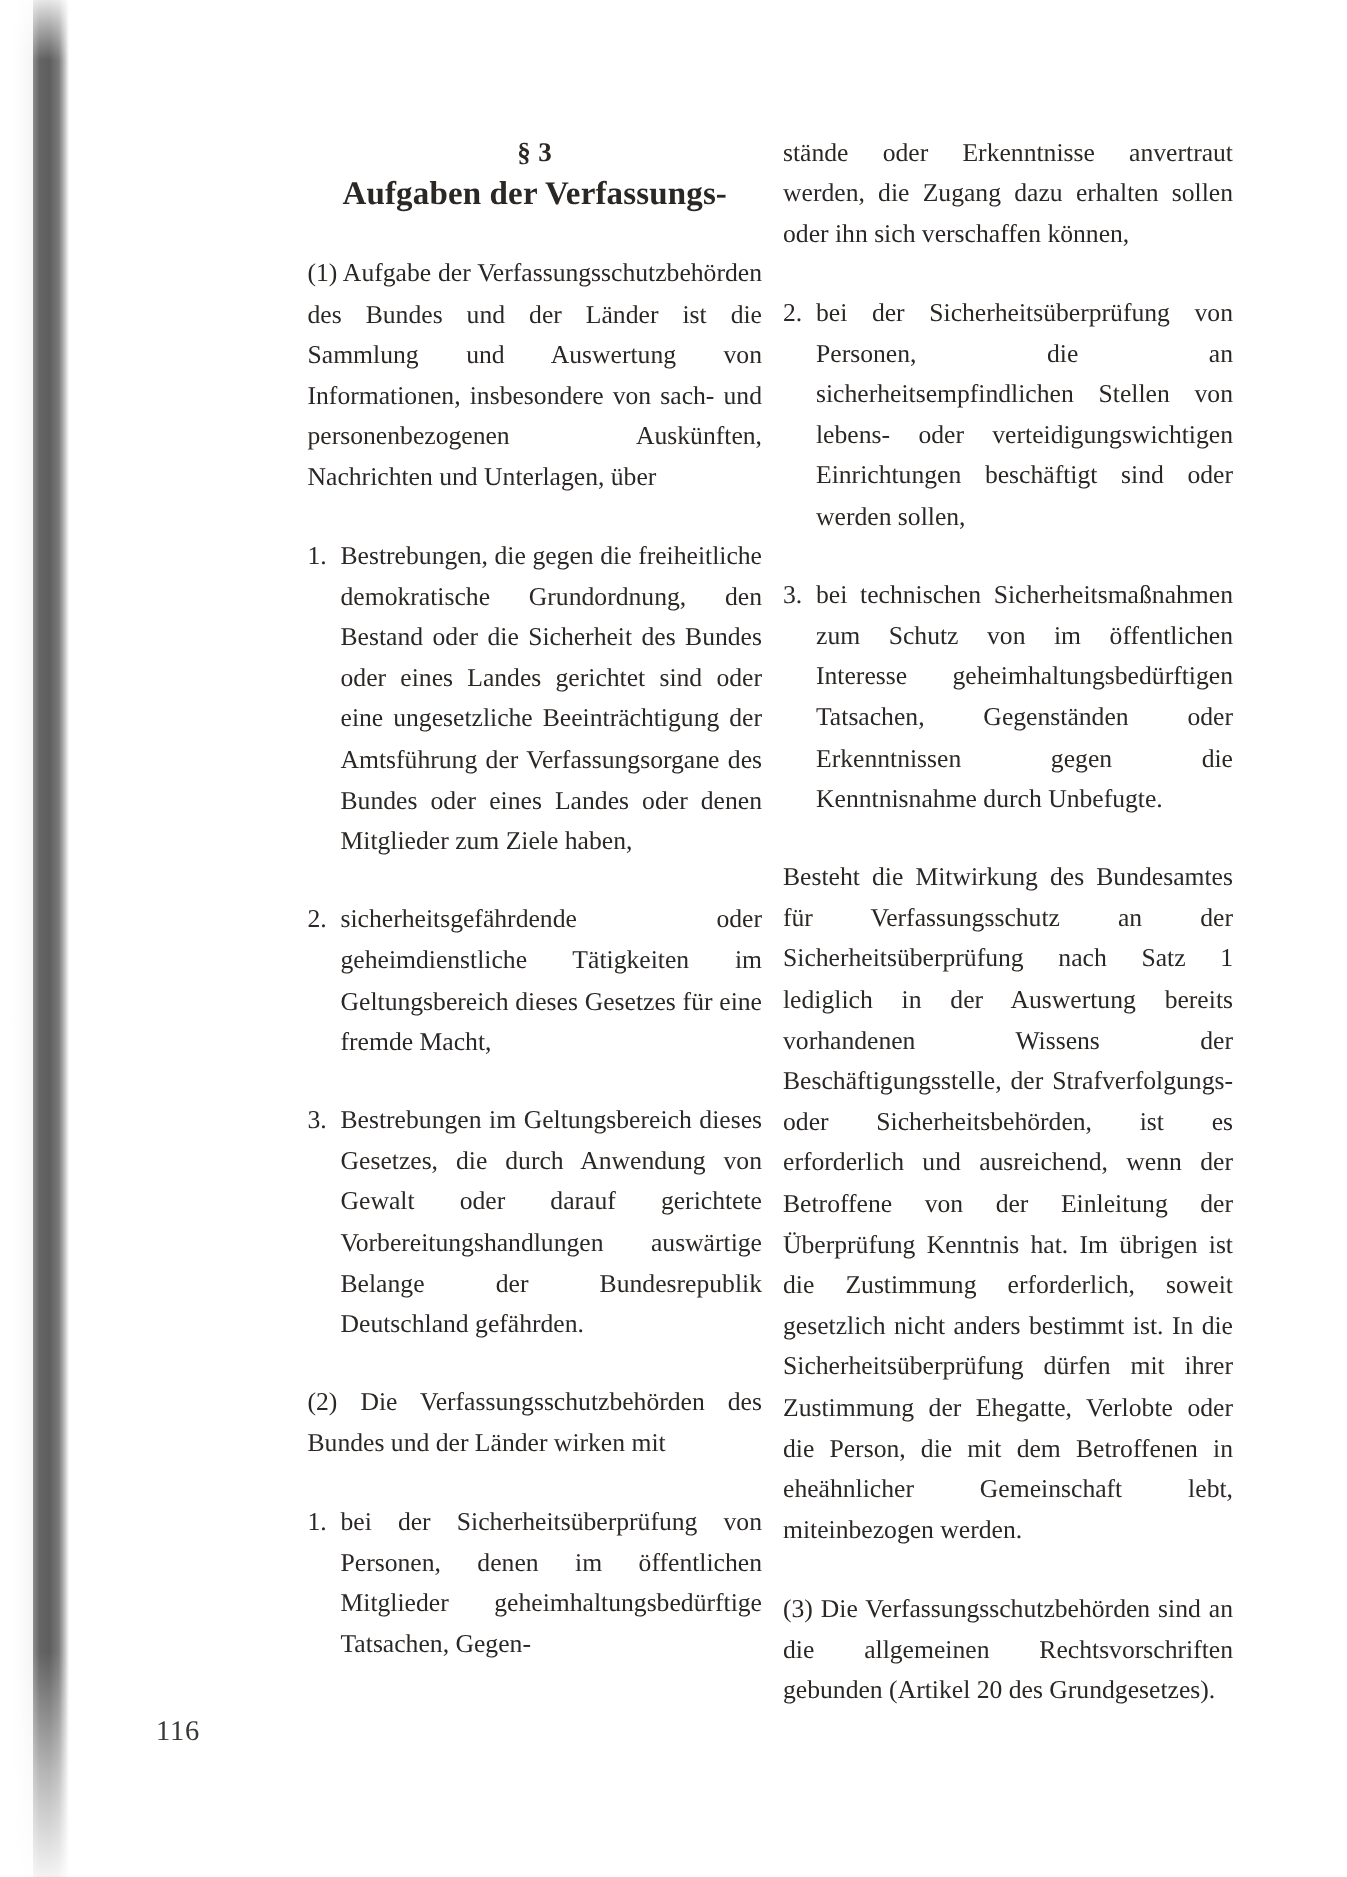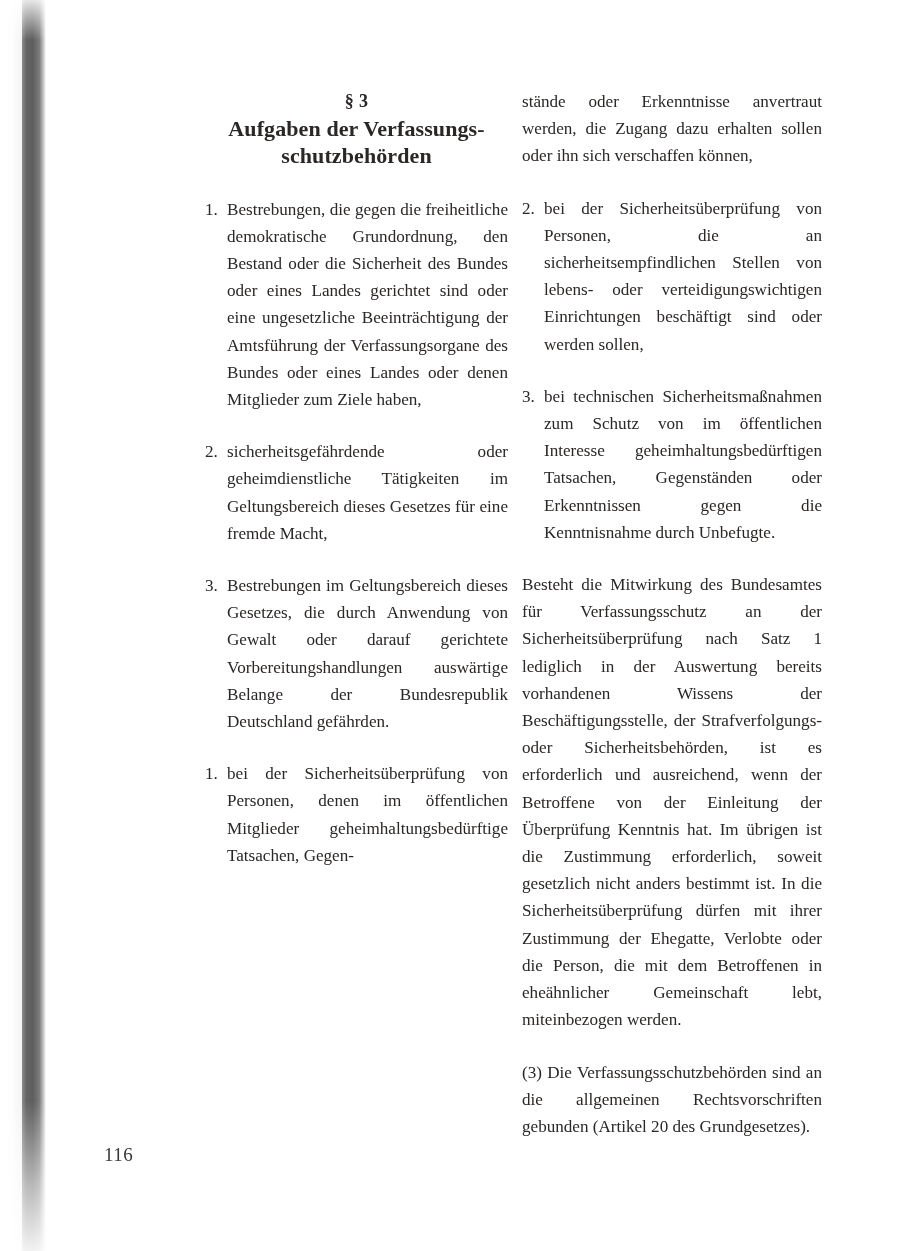--- a/index.html
+++ b/index.html
@@ -150,39 +150,40 @@
   <div class="gutter gutter-fade-top"></div>
   <div class="gutter gutter-fade-bottom"></div>
 
   <div class="folio">116</div>
 
   <div class="column" id="col-left">
 
     <div class="heading-block">
       <div class="heading-sec">§ 3</div>
       <div class="heading-title">Aufgaben der Verfassungs-</div>
-      <div class="heading-title">schutzbehörden</div>
-    </div>
-
+    </div>
+
+    <p class="para">(1) Aufgabe der Verfassungsschutzbehörden des Bundes und der Länder ist die Sammlung und Auswertung von Informationen, insbesondere von sach- und personenbezogenen Auskünften, Nachrichten und Unterlagen, über</p>
 
     <div class="list-item">
       <span class="list-num">1.</span>
       <span class="list-text">Bestrebungen, die gegen die freiheitliche demokratische Grundordnung, den Bestand oder die Sicherheit des Bundes oder eines Landes gerichtet sind oder eine ungesetzliche Beeinträchtigung der Amtsführung der Verfassungsorgane des Bundes oder eines Landes oder denen Mitglieder zum Ziele haben,</span>
     </div>
 
     <div class="list-item">
       <span class="list-num">2.</span>
       <span class="list-text">sicherheitsgefährdende oder geheimdienstliche Tätigkeiten im Geltungsbereich dieses Gesetzes für eine fremde Macht,</span>
     </div>
 
     <div class="list-item">
       <span class="list-num">3.</span>
       <span class="list-text">Bestrebungen im Geltungsbereich dieses Gesetzes, die durch Anwendung von Gewalt oder darauf gerichtete Vorbereitungshandlungen auswärtige Belange der Bundesrepublik Deutschland gefährden.</span>
     </div>
 
+    <p class="para">(2) Die Verfassungsschutzbehörden des Bundes und der Länder wirken mit</p>
 
     <div class="list-item">
       <span class="list-num">1.</span>
       <span class="list-text">bei der Sicherheitsüberprüfung von Personen, denen im öffentlichen Mitglieder geheimhaltungsbedürftige Tatsachen, Gegen-</span>
     </div>
 
   </div>
 
   <div class="column" id="col-right">
 

